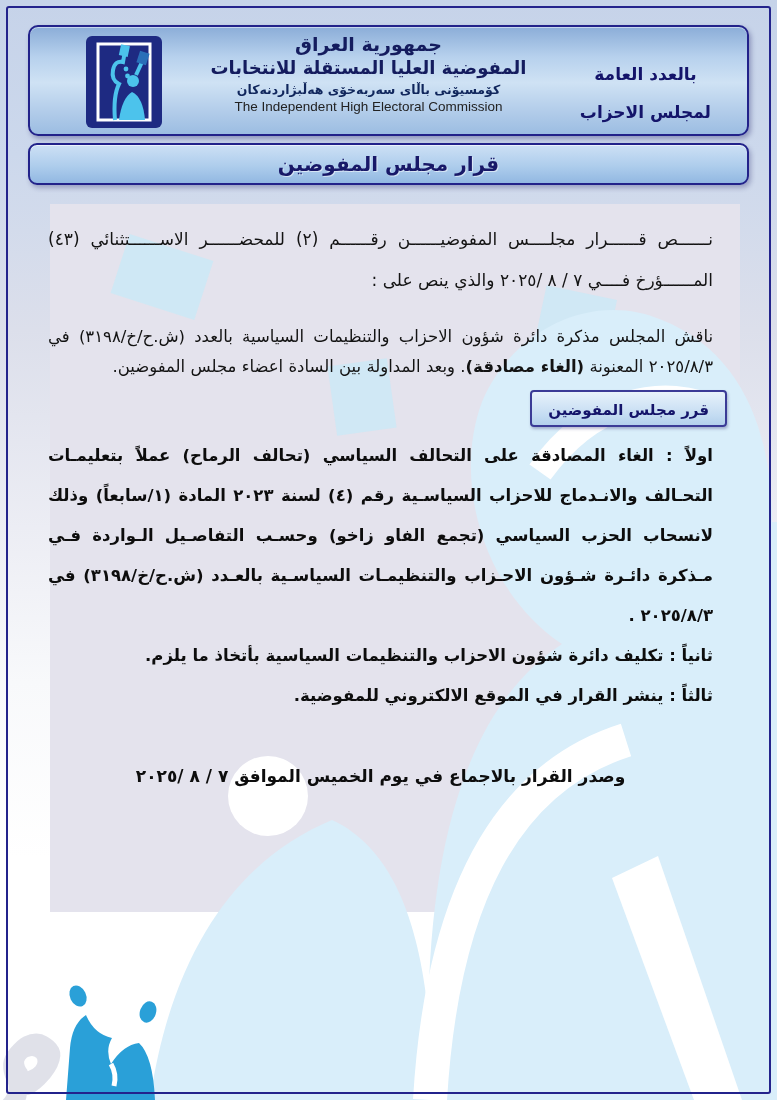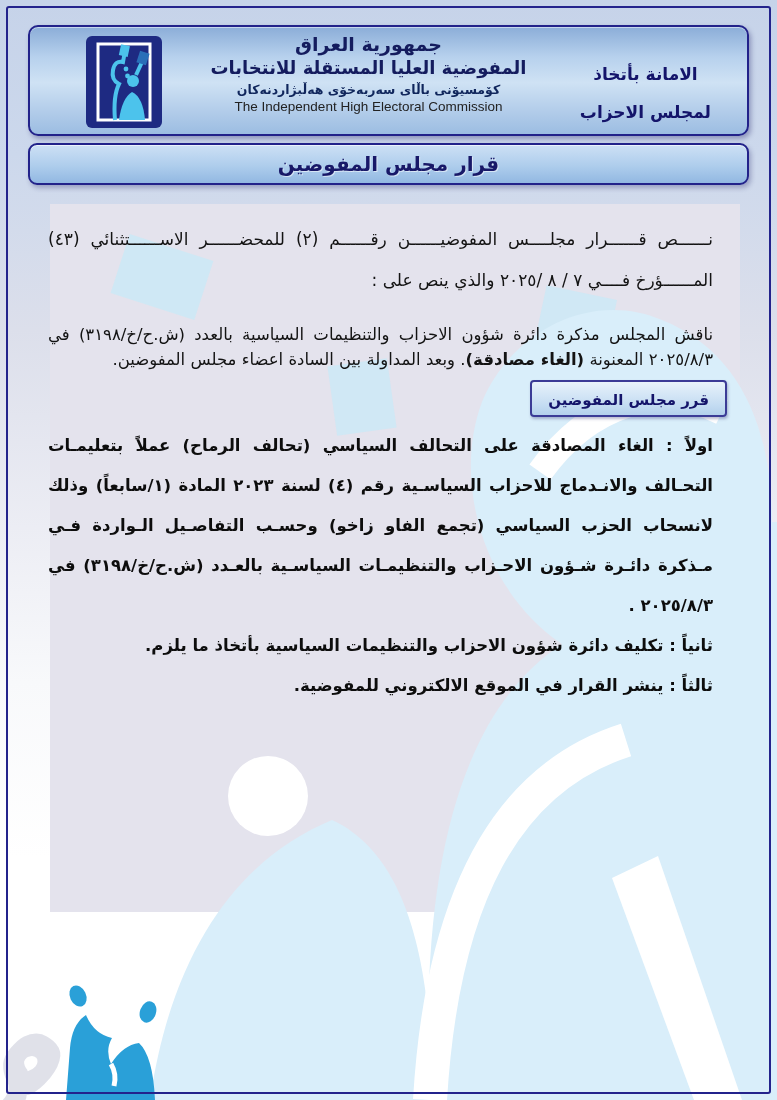--- a/index.html
+++ b/index.html
@@ -60,21 +60,21 @@
   
   .content {
     position:absolute; top:206px; right:64px; left:48px;
     direction:rtl; color:#131313; z-index:3;
   }
   .p-intro {
     margin-top:13px; font-size:17px; line-height:41px;
     text-align:justify; font-weight:normal;
   }
   .p-discussion {
-    margin-top:21px; font-size:16.5px; line-height:25px;
+    margin-top:21px; font-size:16.5px; line-height:30px;
     text-align:justify; font-weight:normal;
   }
   .p-discussion .bold { font-weight:bold; }
   .badge-row { margin-top:8px; height:40px; position:relative; }
   .decision-badge {
     position:absolute; right:-14px; top:0;
     border:2px solid #3b3b96; border-radius:4px;
     background:linear-gradient(180deg,#e8f2fb 0%, #c4dcf2 70%, #b3d0ec 100%);
     color:#14146a; font-weight:bold; font-size:15px;
     padding:9px 16px 6px;
@@ -137,21 +137,21 @@
     </svg>
 
     <div class="header-center">
       <div class="cal1">جمهورية العراق</div>
       <div class="cal2">المفوضية العليا المستقلة للانتخابات</div>
       <div class="ku">كۆمسيۆنى باڵاى سەربەخۆى ھەڵبژاردنەكان</div>
       <div class="en">The Independent High Electoral Commission</div>
     </div>
 
     <div class="header-right">
-      <div>الامانة بأتخاذ</div>
+      <div>بالعدد العامة</div>
       <div>لمجلس الاحزاب</div>
     </div>
   </div>
 
   <div class="title-bar">
     <span>قرار مجلس المفوضين</span>
   </div>
 
   <div class="content" dir="rtl">
 
@@ -162,20 +162,21 @@
     <div class="badge-row">
       <span class="decision-badge">قرر مجلس المفوضين</span>
     </div>
 
     <ul class="decisions">
       <li>اولاً : الغاء المصادقة على التحالف السياسي (تحالف الرماح) عملاً بتعليمـات التحـالف والانـدماج للاحزاب السياسـية رقم (٤) لسنة ٢٠٢٣ المادة (١/سابعاً) وذلك لانسحاب الحزب السياسي (تجمع الفاو زاخو) وحسـب التفاصـيل الـواردة فـي مـذكرة دائـرة شـؤون الاحـزاب والتنظيمـات السياسـية بالعـدد (ش.ح/خ/٣١٩٨) في ٢٠٢٥/٨/٣ .</li>
       <li>ثانياً : تكليف دائرة شؤون الاحزاب والتنظيمات السياسية بأتخاذ ما يلزم.</li>
       <li>ثالثاً : ينشر القرار في الموقع الالكتروني للمفوضية.</li>
     </ul>
 
+    <p class="closing">وصدر القرار بالاجماع في يوم الخميس الموافق ٧ / ٨ /٢٠٢٥</p>
   </div>
 
   <svg class="bottom-figure" viewBox="0 0 200 118">
     <ellipse cx="52" cy="14" rx="8" ry="11" fill="#2aa0d8" transform="rotate(-25 52 14)"></ellipse>
     <ellipse cx="122" cy="30" rx="8" ry="11" fill="#2aa0d8" transform="rotate(20 122 30)"></ellipse>
     <path d="M 40,118 L 44,66 Q 46,42 60,33 Q 68,52 86,56 Q 79,68 85,82 Q 97,63 113,61 Q 127,74 129,118 Z" fill="#2aa0d8"></path>
     <path d="M 85,82 Q 91,92 88,104" stroke="#ffffff" stroke-width="5" fill="none"></path>
   </svg>
 
 </div>

